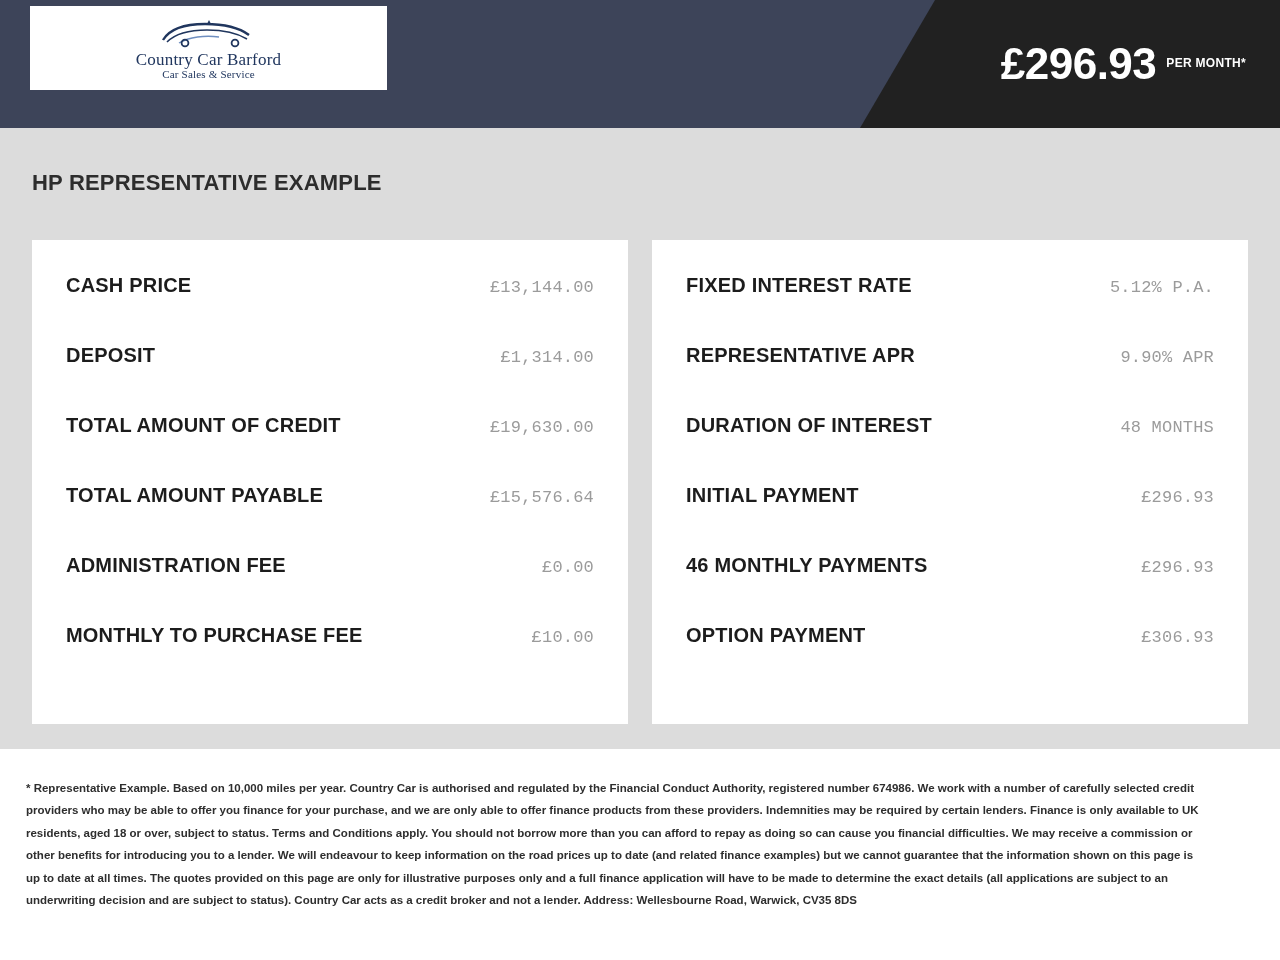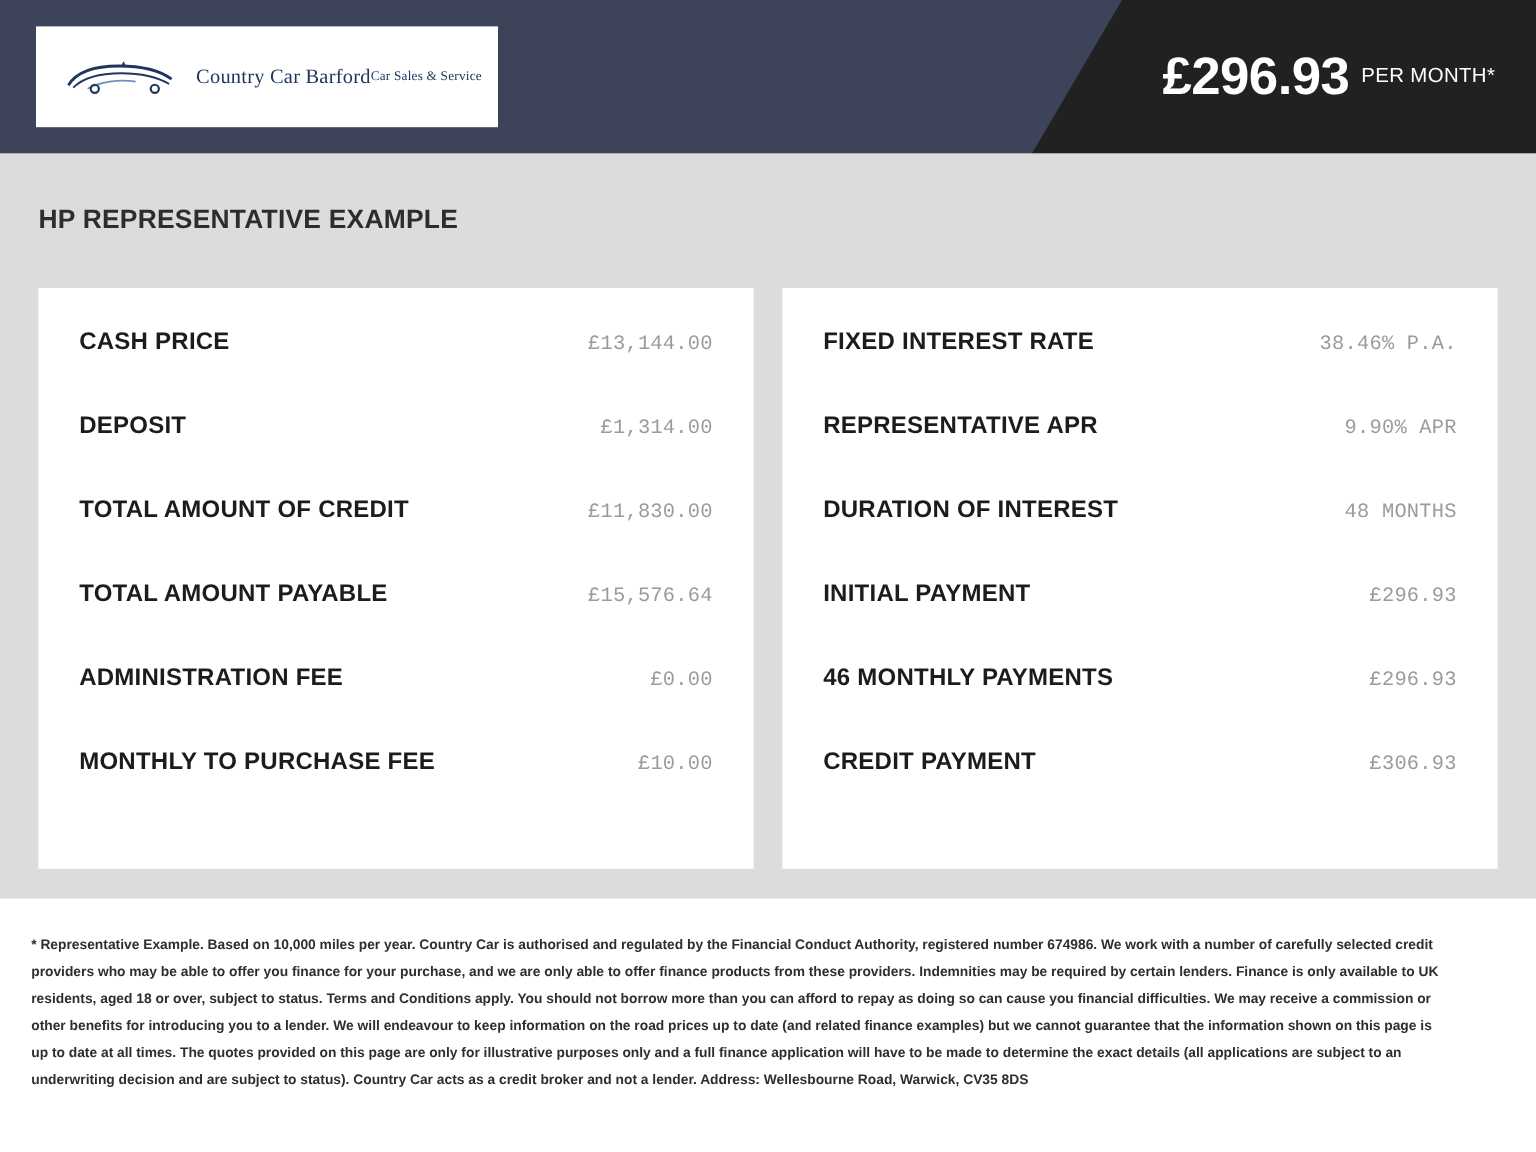--- a/index.html
+++ b/index.html
@@ -30,26 +30,26 @@
     top: 0;
     right: 0;
     width: 420px;
     height: 128px;
     background: #212121;
     clip-path: polygon(75px 0, 420px 0, 420px 128px, 0px 128px);
   }
   .logo-box {
     position: absolute;
     left: 30px;
-    top: 22px;
-    width: 385px;
+    top: 6px;
+    width: 357px;
     height: 84px;
     background: #ffffff;
     display: flex;
-    flex-direction: row;
+    flex-direction: column;
     align-items: center;
     justify-content: center;
   }
   .logo-mark { width: 120px; height: 34px; display: block; margin-bottom: 1px; }
   .logo-name {
     font-family: "Liberation Serif", serif;
     font-size: 17px;
     color: #20365e;
     letter-spacing: .2px;
     line-height: 1.05;
@@ -71,22 +71,22 @@
   }
   .price-amount {
     color: #ffffff;
     font-size: 44px;
     font-weight: bold;
     letter-spacing: -0.5px;
     line-height: 1;
   }
   .price-per {
     color: #ffffff;
-    font-size: 17px;
-    font-weight: normal;
+    font-size: 12px;
+    font-weight: bold;
     letter-spacing: .3px;
     margin-left: 10px;
     padding-bottom: 2px;
   }
 
   
   .body-area {
     position: relative;
     width: 1280px;
     height: 621px;
@@ -191,59 +191,59 @@
         <div class="row">
           <span class="row-label">CASH PRICE</span>
           <span class="row-value">£13,144.00</span>
         </div>
         <div class="row">
           <span class="row-label">DEPOSIT</span>
           <span class="row-value">£1,314.00</span>
         </div>
         <div class="row">
           <span class="row-label">TOTAL AMOUNT OF CREDIT</span>
-          <span class="row-value">£11,830.00</span>
+          <span class="row-value">£19,630.00</span>
         </div>
         <div class="row">
           <span class="row-label">TOTAL AMOUNT PAYABLE</span>
           <span class="row-value">£15,576.64</span>
         </div>
         <div class="row">
           <span class="row-label">ADMINISTRATION FEE</span>
           <span class="row-value">£0.00</span>
         </div>
         <div class="row">
           <span class="row-label">MONTHLY TO PURCHASE FEE</span>
           <span class="row-value">£10.00</span>
         </div>
       </div>
 
       <div class="card">
         <div class="row">
           <span class="row-label">FIXED INTEREST RATE</span>
-          <span class="row-value">38.46% P.A.</span>
+          <span class="row-value">5.12% P.A.</span>
         </div>
         <div class="row">
           <span class="row-label">REPRESENTATIVE APR</span>
           <span class="row-value">9.90% APR</span>
         </div>
         <div class="row">
           <span class="row-label">DURATION OF INTEREST</span>
           <span class="row-value">48 MONTHS</span>
         </div>
         <div class="row">
           <span class="row-label">INITIAL PAYMENT</span>
           <span class="row-value">£296.93</span>
         </div>
         <div class="row">
           <span class="row-label">46 MONTHLY PAYMENTS</span>
           <span class="row-value">£296.93</span>
         </div>
         <div class="row">
-          <span class="row-label">CREDIT PAYMENT</span>
+          <span class="row-label">OPTION PAYMENT</span>
           <span class="row-value">£306.93</span>
         </div>
       </div>
 
     </div>
   </div>
 
   <div class="footer">
     <p>* Representative Example. Based on 10,000 miles per year. Country Car is authorised and regulated by the Financial Conduct Authority, registered number 674986. We work with a number of carefully selected credit providers who may be able to offer you finance for your purchase, and we are only able to offer finance products from these providers. Indemnities may be required by certain lenders. Finance is only available to UK residents, aged 18 or over, subject to status. Terms and Conditions apply. You should not borrow more than you can afford to repay as doing so can cause you financial difficulties. We may receive a commission or other benefits for introducing you to a lender. We will endeavour to keep information on the road prices up to date (and related finance examples) but we cannot guarantee that the information shown on this page is up to date at all times. The quotes provided on this page are only for illustrative purposes only and a full finance application will have to be made to determine the exact details (all applications are subject to an underwriting decision and are subject to status). Country Car acts as a credit broker and not a lender. Address: Wellesbourne Road, Warwick, CV35 8DS</p>
   </div>

